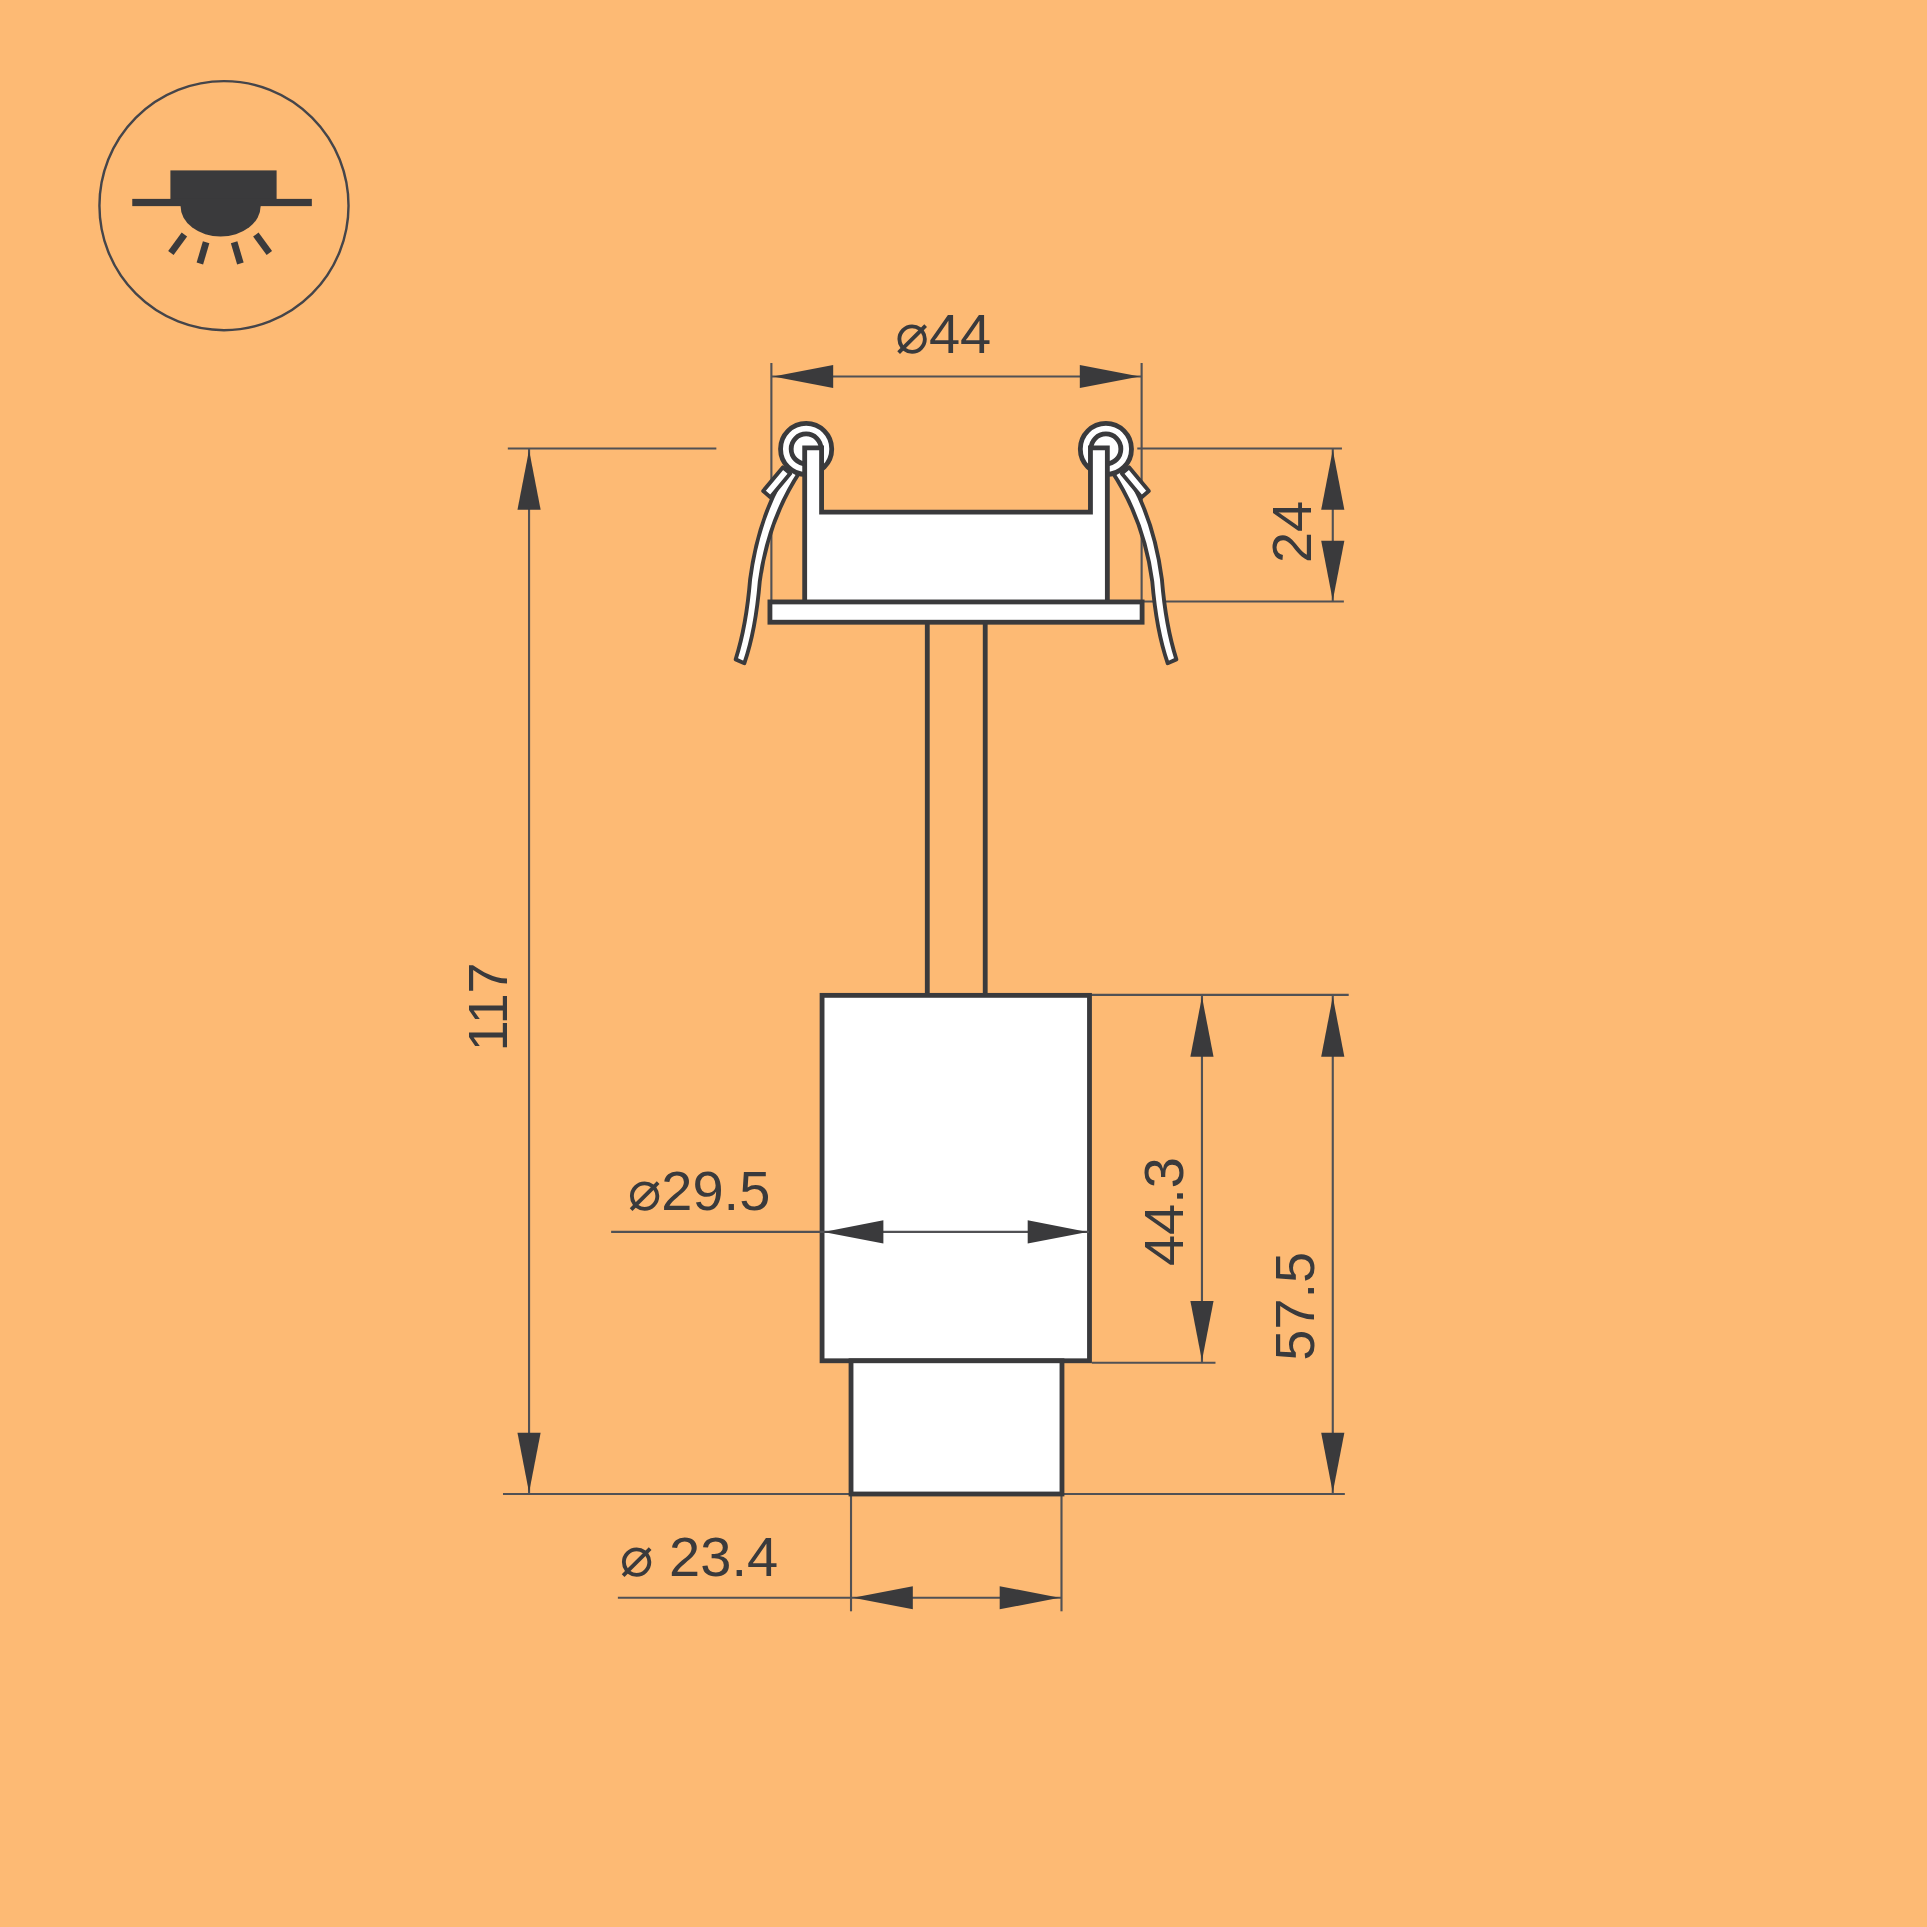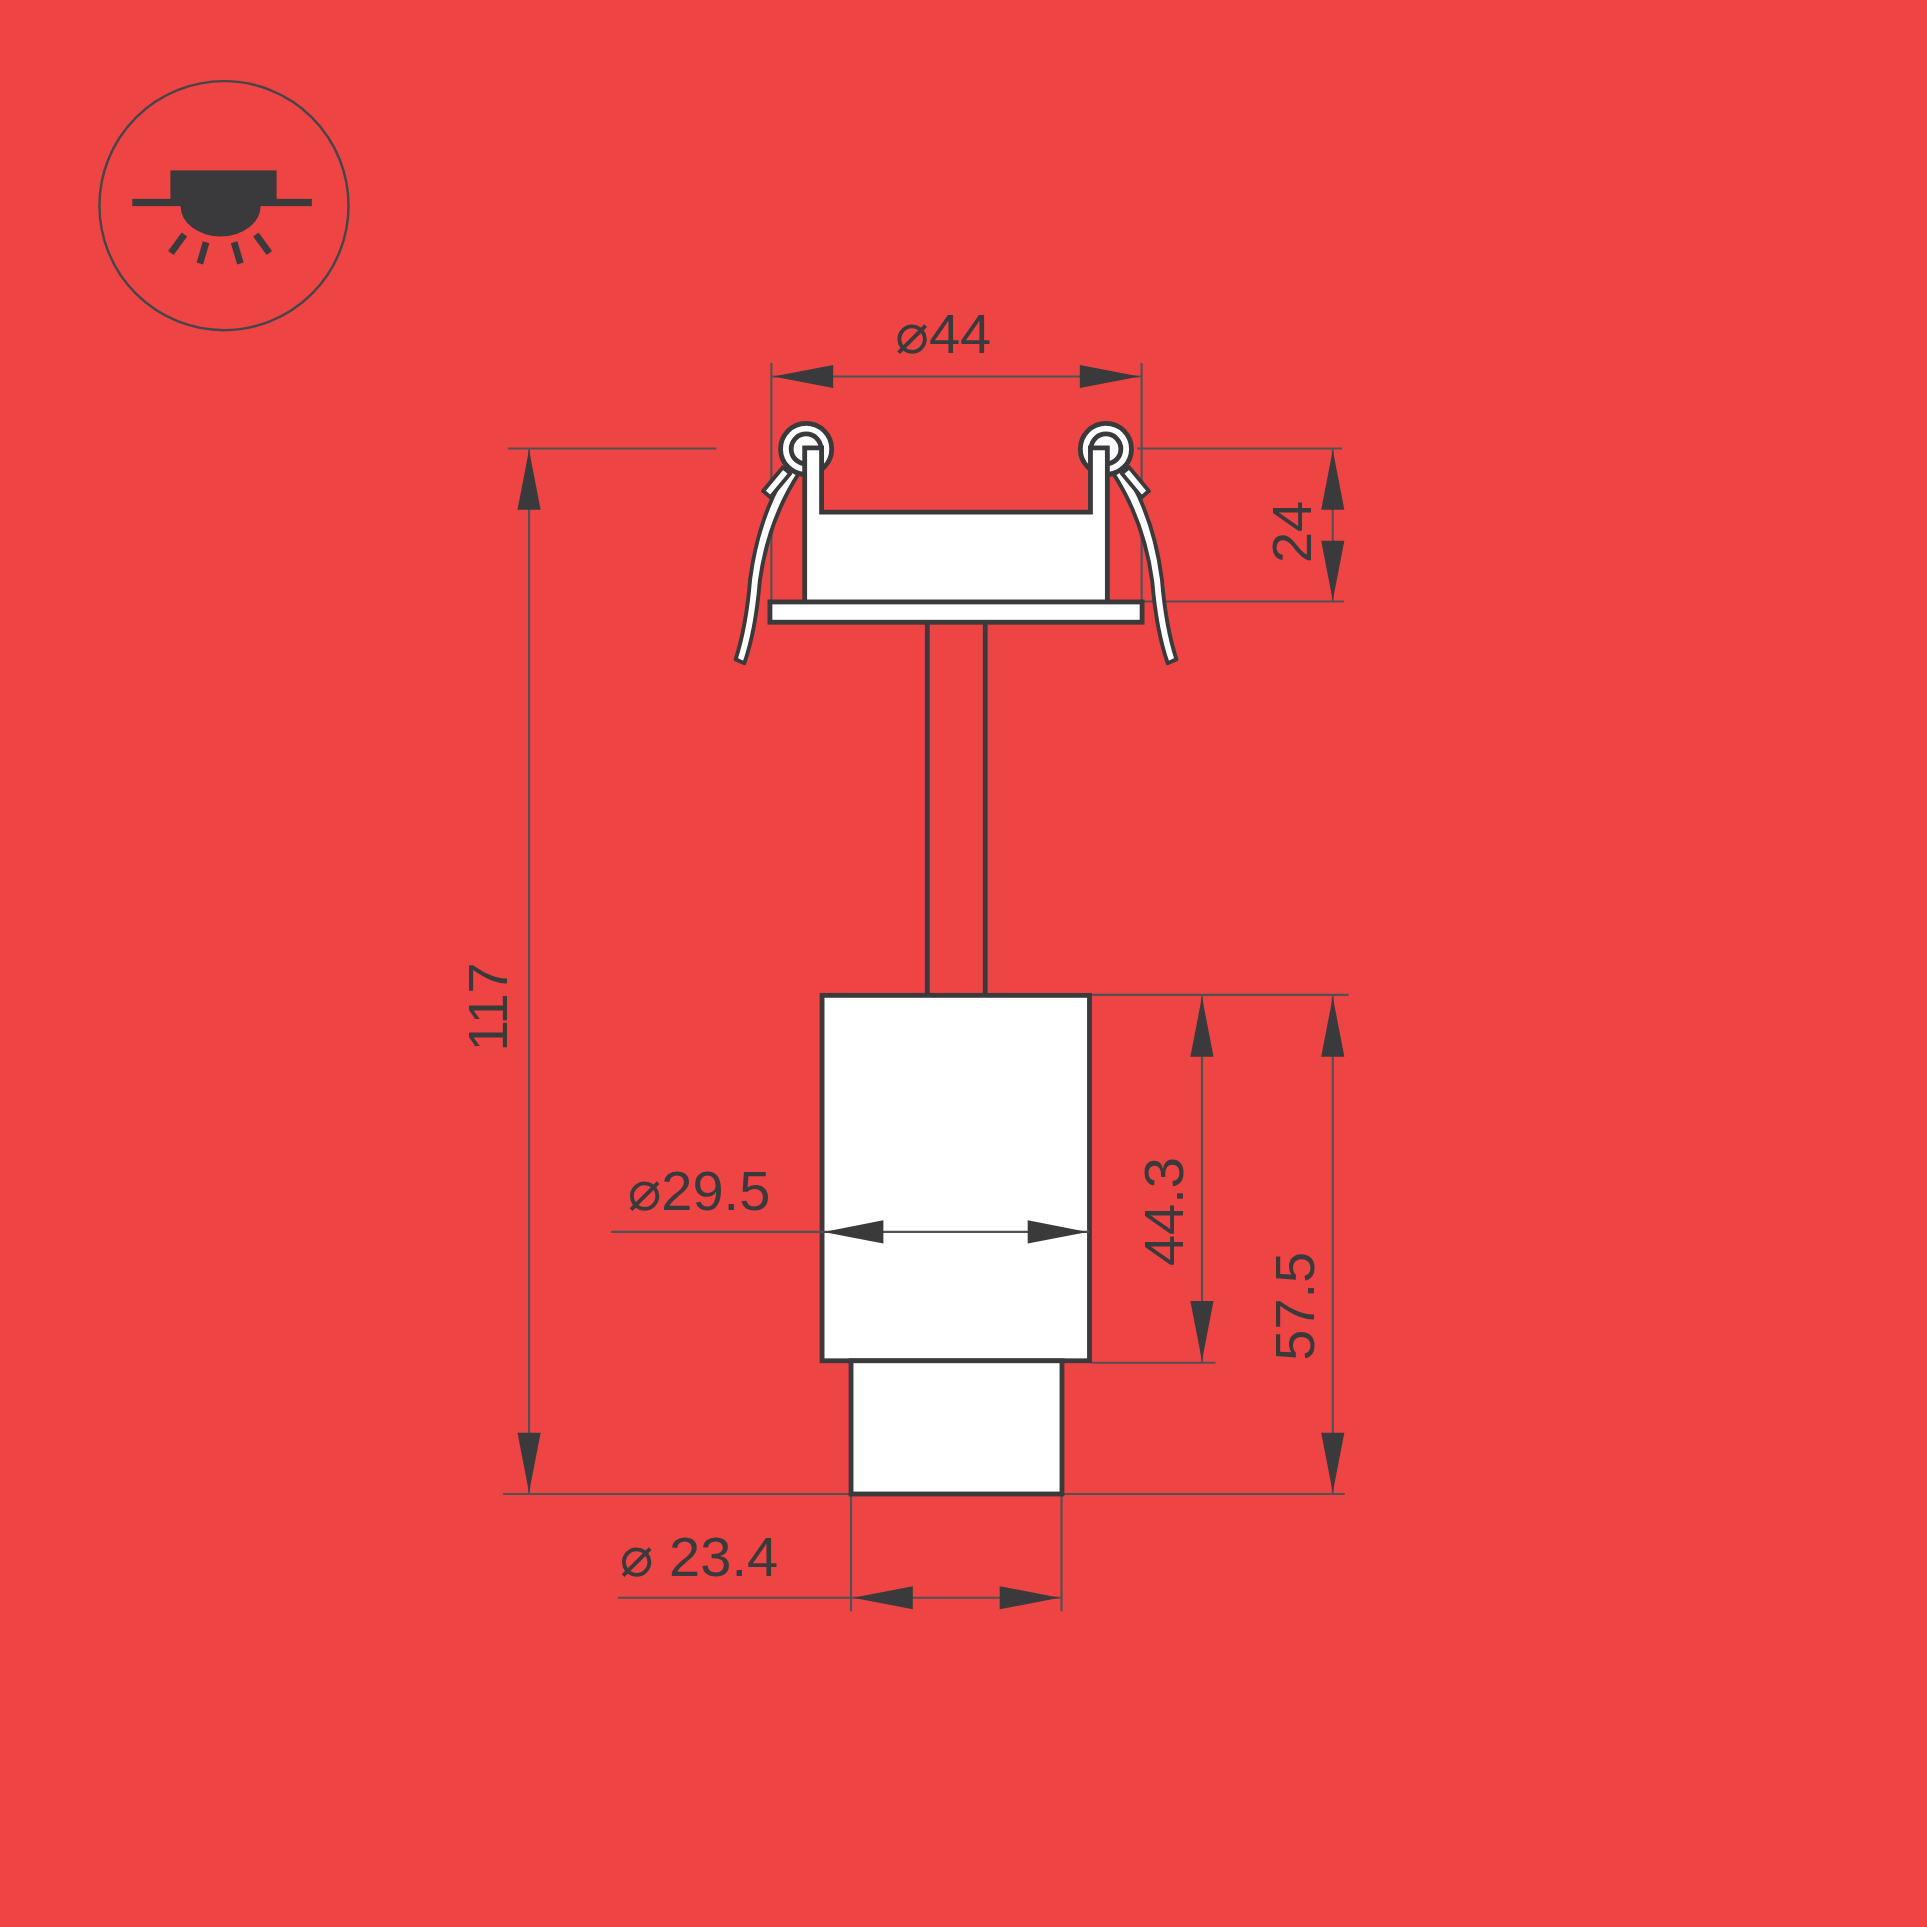--- a/index.html
+++ b/index.html
@@ -7,21 +7,21 @@
     padding: 0;
     background: #ffffff;
     width: 1927px;
     height: 1927px;
     font-family: "Liberation Sans", "DejaVu Sans", sans-serif;
   }
   .canvas {
     position: relative;
     width: 1927px;
     height: 1927px;
-    background: #ef4444;
+    background: #fdba74;
     overflow: hidden;
   }
   svg { display: block; }
   .thin  { stroke: #515154; stroke-width: 2.2; fill: none; }
   .thick { stroke: #3a3a3c; stroke-width: 5;   fill: none; }
   .thick-fill { stroke: #3a3a3c; stroke-width: 5; fill: #ffffff; }
   .leg   { stroke: #3a3a3c; stroke-width: 4;   fill: #ffffff; stroke-linejoin: round; }
   .arrow { fill: #3a3a3c; stroke: none; }
   .dimtext {
     fill: #3a3a3c;

